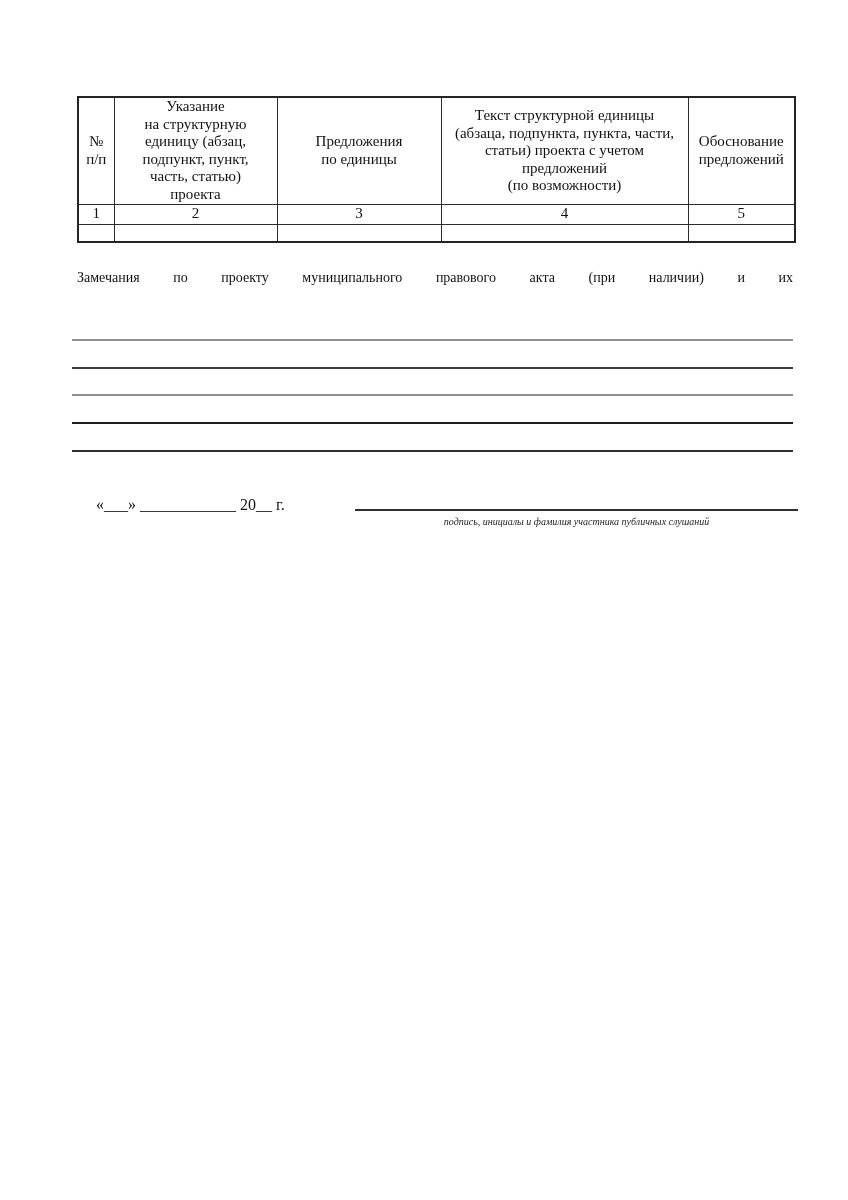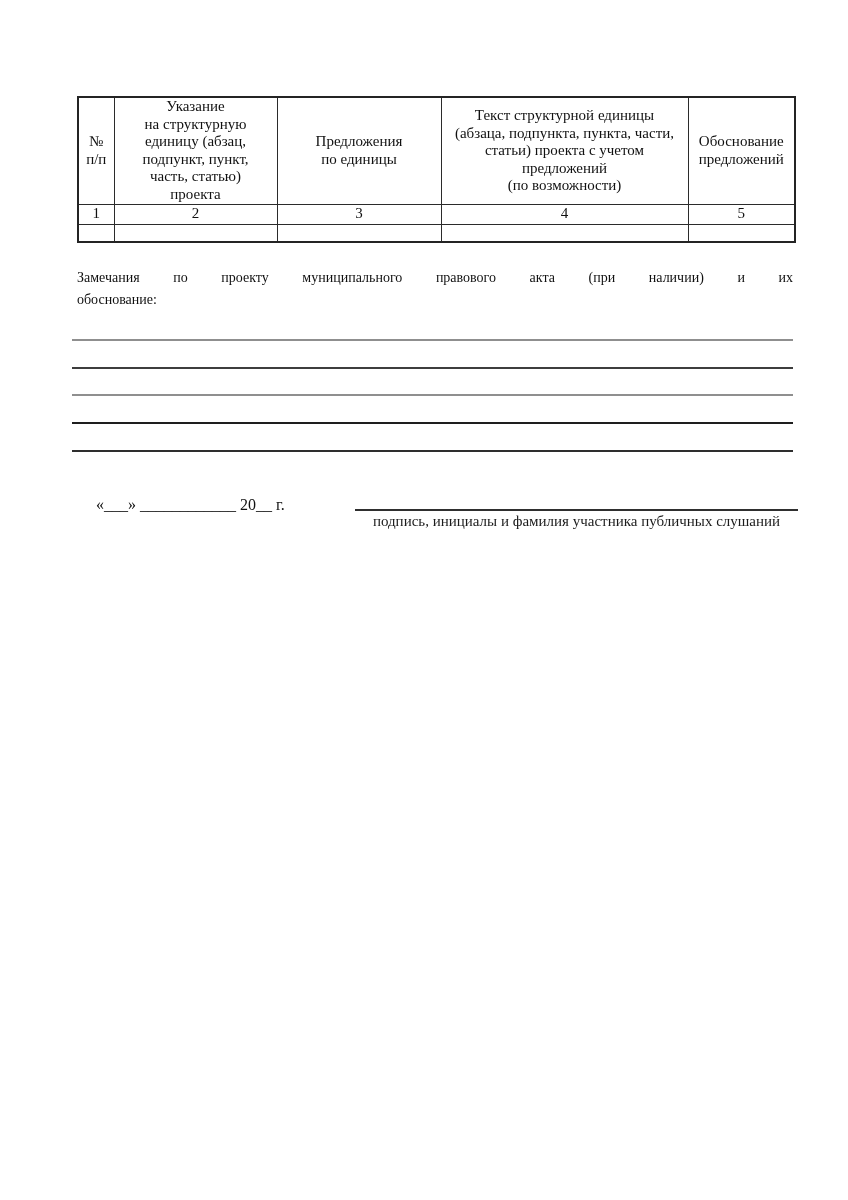--- a/index.html
+++ b/index.html
@@ -76,21 +76,22 @@
   }
   .signature {
     position: absolute;
     left: 355px;
     top: 509px;
     width: 443px;
     border-top: 2px solid #2f2f2f;
   }
   .signature .caption {
     text-align: center;
-    font-size: 15px;
+    font-style: italic;
+    font-size: 10px;
     line-height: 17px;
     padding-top: 2px;
     color: #1c1c1c;
   }
 </style>
 </head>
 <body>
 
 <div class="page">
 
@@ -134,21 +135,20 @@
         <td></td>
         <td></td>
         <td></td>
         <td></td>
       </tr>
     </tbody>
   </table>
 
   <div class="remarks">
     <div class="justify-line">Замечания по проекту муниципального правового акта (при наличии) и их</div>
-    <div>обоснование:</div>
   </div>
 
   <div class="wline wline-1"></div>
   <div class="wline wline-2"></div>
   <div class="wline wline-3"></div>
   <div class="wline wline-4"></div>
   <div class="wline wline-5"></div>
 
   <div class="date-line">«___» ____________ 20__ г.</div>
 

